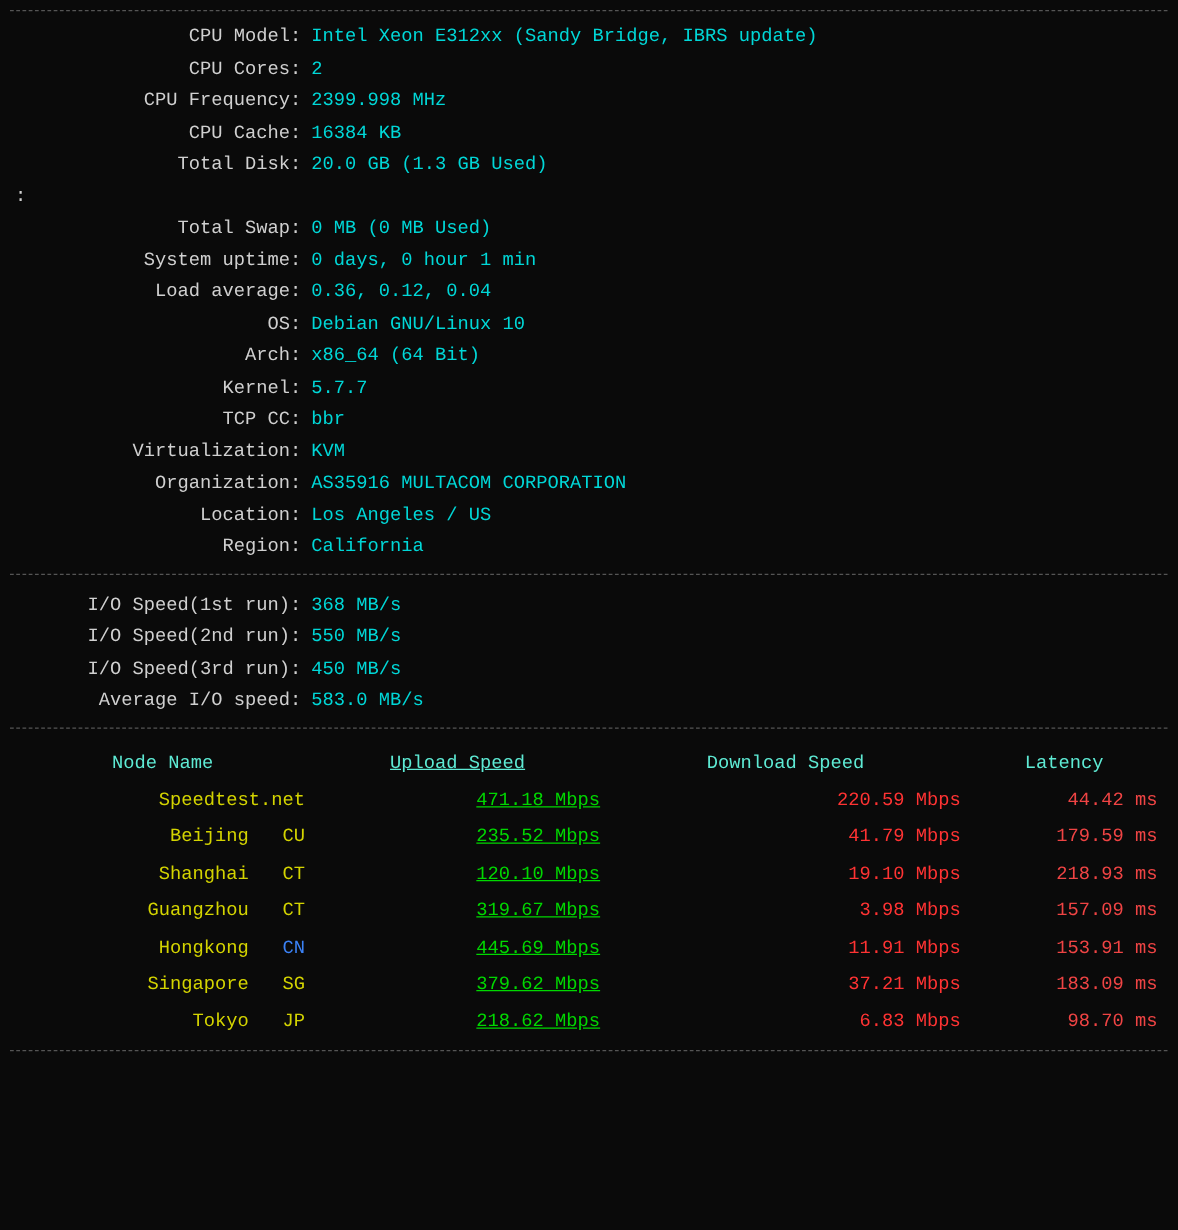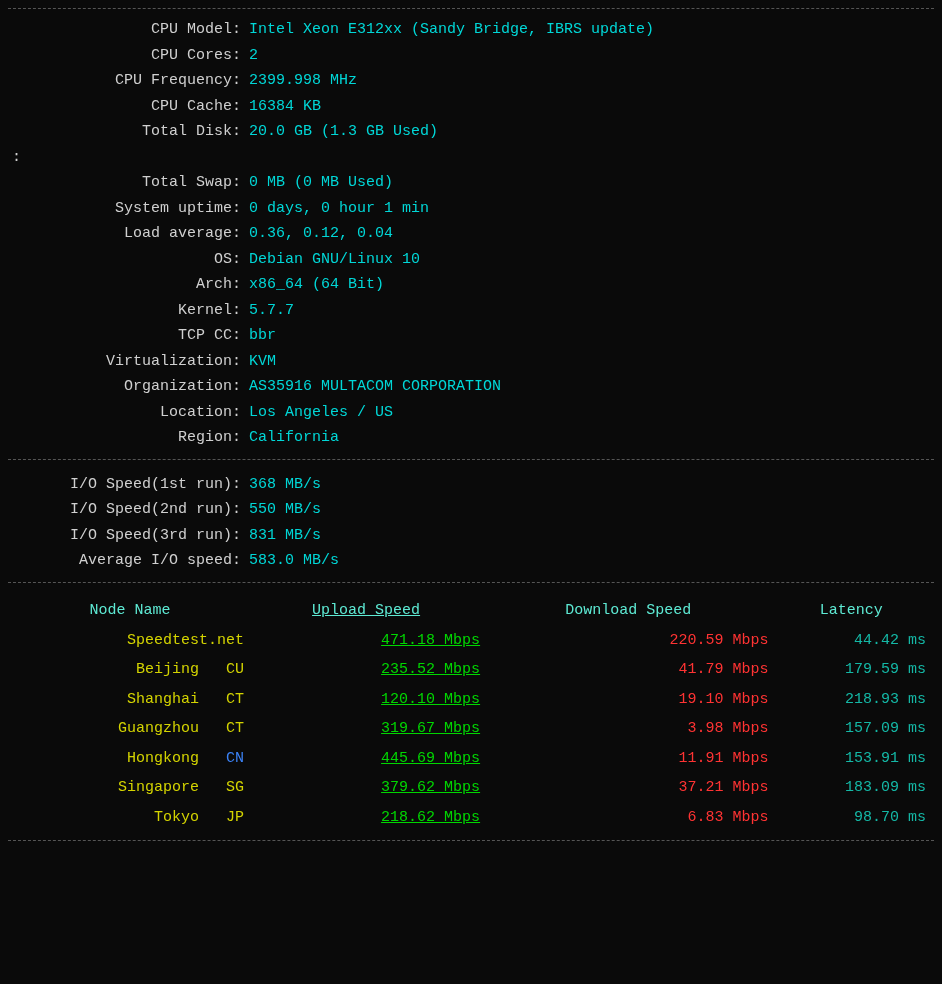--- a/index.html
+++ b/index.html
@@ -41,21 +41,21 @@
       line-height: 1.8;
     }
     .net-table td {
       padding: 2px 4px;
       line-height: 1.7;
       text-align: right;
     }
     .node-name { color: #d4d400; }
     .upload-val { color: #00d700; }
     .download-val { color: #ff3333; }
-    .latency-val { color: #14b8a6; }
+    .latency-val { color: #ef4444; }
     .col-node { min-width: 180px; }
     .col-upload { min-width: 180px; text-decoration: underline; }
     .col-download { min-width: 220px; }
     .col-latency { min-width: 120px; }
     .top-border {
       border-top: 1px dashed #555;
       padding-top: 8px;
     }
     .bottom-border {
       border-bottom: 1px dashed #555;
@@ -158,21 +158,21 @@
     <span class="value-cyan">368 MB/s</span>
   </div>
     <div class="row">
     <span class="label">I/O Speed(2nd run)</span>
     <span class="colon">:</span>
     <span class="value-cyan">550 MB/s</span>
   </div>
     <div class="row">
     <span class="label">I/O Speed(3rd run)</span>
     <span class="colon">:</span>
-    <span class="value-cyan">831 MB/s</span>
+    <span class="value-cyan">450 MB/s</span>
   </div>
     <div class="row">
     <span class="label">Average I/O speed</span>
     <span class="colon">:</span>
     <span class="value-cyan">583.0 MB/s</span>
   </div>
   </div>
 
 <div class="bottom-border" style="padding: 8px 4px;">
     <table class="net-table">

